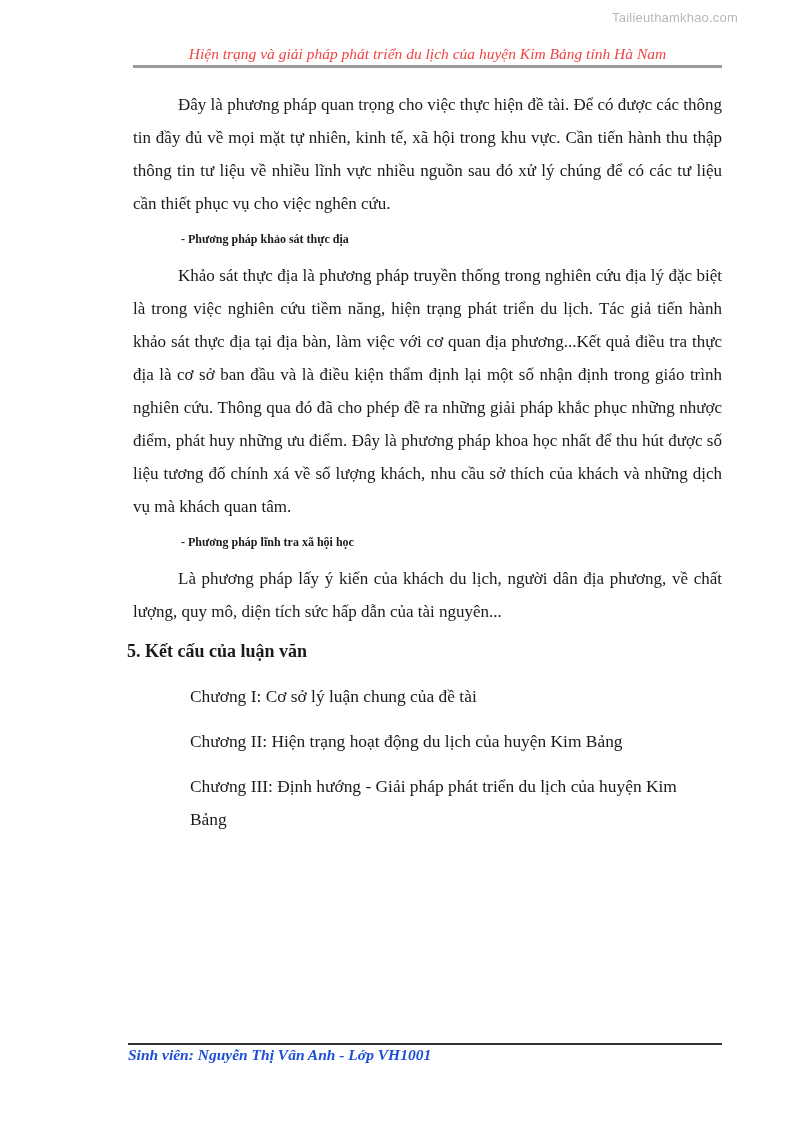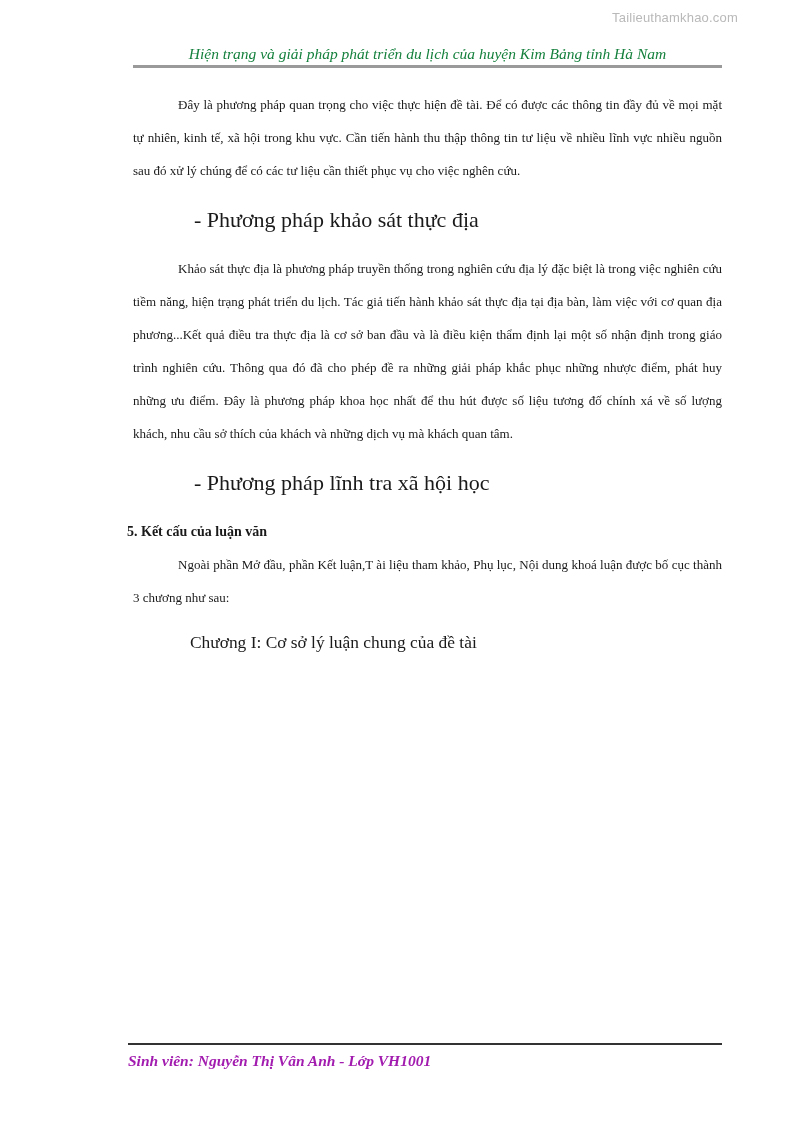--- a/index.html
+++ b/index.html
@@ -33,61 +33,61 @@
   .header-block {
     position: absolute;
     top: 44px;
     left: 133px;
     width: 589px;
   }
   .header-title {
     font-style: italic;
     font-size: 15.5px;
     line-height: 20px;
-    color: #15803d;
+    color: #ef4444;
     text-align: center;
     white-space: nowrap;
   }
   .header-rule {
     margin-top: 1px;
     height: 3px;
     background: #9a9a9a;
     width: 100%;
   }
 
   
   .body-block {
     position: absolute;
     top: 88px;
     left: 133px;
     width: 589px;
   }
   .para {
-    font-size: 13px;
+    font-size: 17px;
     line-height: 33px;
     text-align: justify;
     text-justify: inter-word;
     margin: 0;
     hyphens: none;
   }
   .para.indent {
     text-indent: 45px;
   }
   .subhead {
-    font-size: 22px;
+    font-size: 12px;
     line-height: 33px;
-    font-weight: normal;
-    margin: 16px;
+    font-weight: bold;
+    margin: 3px;
     text-indent: 45px;
   }
   .section-head {
-    font-size: 14px;
+    font-size: 18px;
     line-height: 33px;
     font-weight: bold;
-    margin: 0;
+    margin: 7px;
     margin-left: -6px;
   }
   .chapter-line {
     font-size: 17.4px;
     line-height: 33px;
     margin: 12px;
     padding-left: 45px;
   }
 
   
@@ -96,26 +96,25 @@
     left: 128px;
     top: 1043px;
     width: 594px;
   }
   .footer-rule {
     height: 2px;
     background: #333333;
     width: 100%;
   }
   .footer-text {
-    margin-top: 6px;
     font-style: italic;
     font-weight: bold;
     font-size: 15.5px;
     line-height: 20px;
-    color: #a21caf;
+    color: #1d4ed8;
     white-space: nowrap;
   }
 </style>
 </head>
 <body>
 
 <div class="page">
 
   <div class="watermark">Tailieuthamkhao.com</div>
 
@@ -127,26 +126,28 @@
   <div class="body-block">
 
     <p class="para indent">Đây là phương pháp quan trọng cho việc thực hiện đề tài. Để có được các thông tin đầy đủ về mọi mặt tự nhiên, kinh tế, xã hội trong khu vực. Cần tiến hành thu thập thông tin tư liệu về nhiều lĩnh vực nhiều nguồn sau đó xử lý chúng để có các tư liệu cần thiết phục vụ cho việc nghên cứu.</p>
 
     <p class="subhead">- Phương pháp khảo sát thực địa</p>
 
     <p class="para indent">Khảo sát thực địa là phương pháp truyền thống trong nghiên cứu địa lý đặc biệt là trong việc nghiên cứu tiềm năng, hiện trạng phát triển du lịch. Tác giả tiến hành khảo sát thực địa tại địa bàn, làm việc với cơ quan địa phương...Kết quả điều tra thực địa là cơ sở ban đầu và là điều kiện thẩm định lại một số nhận định trong giáo trình nghiên cứu. Thông qua đó đã cho phép đề ra những giải pháp khắc phục những nhược điểm, phát huy những ưu điểm. Đây là phương pháp khoa học nhất để thu hút được số liệu tương đố chính xá về số lượng khách, nhu cầu sở thích của khách và những dịch vụ mà khách quan tâm.</p>
 
     <p class="subhead">- Phương pháp lĩnh tra xã hội học</p>
 
+    <p class="para indent">Là phương pháp lấy ý kiến của khách du lịch, người dân địa phương, về chất lượng, quy mô, diện tích sức hấp dẫn của tài nguyên...</p>
 
     <p class="section-head">5. Kết cấu của luận văn</p>
 
-    <p class="para indent">Ngoài phần Mở đầu, phần Kết luận,T ài liệu tham khảo, Phụ lục, Nội dung khoá luận được bố cục thành 3 chương như sau:</p>
 
     <p class="chapter-line">Chương I: Cơ sở lý luận chung của đề tài</p>
+    <p class="chapter-line">Chương II: Hiện trạng hoạt động du lịch của huyện Kim Bảng</p>
+    <p class="chapter-line">Chương III: Định hướng - Giải pháp phát triển du lịch của huyện Kim Bảng</p>
 
   </div>
 
   <div class="footer-block">
     <div class="footer-rule"></div>
     <div class="footer-text">Sinh viên: Nguyễn Thị Vân Anh - Lớp VH1001</div>
   </div>
 
 </div>
 

